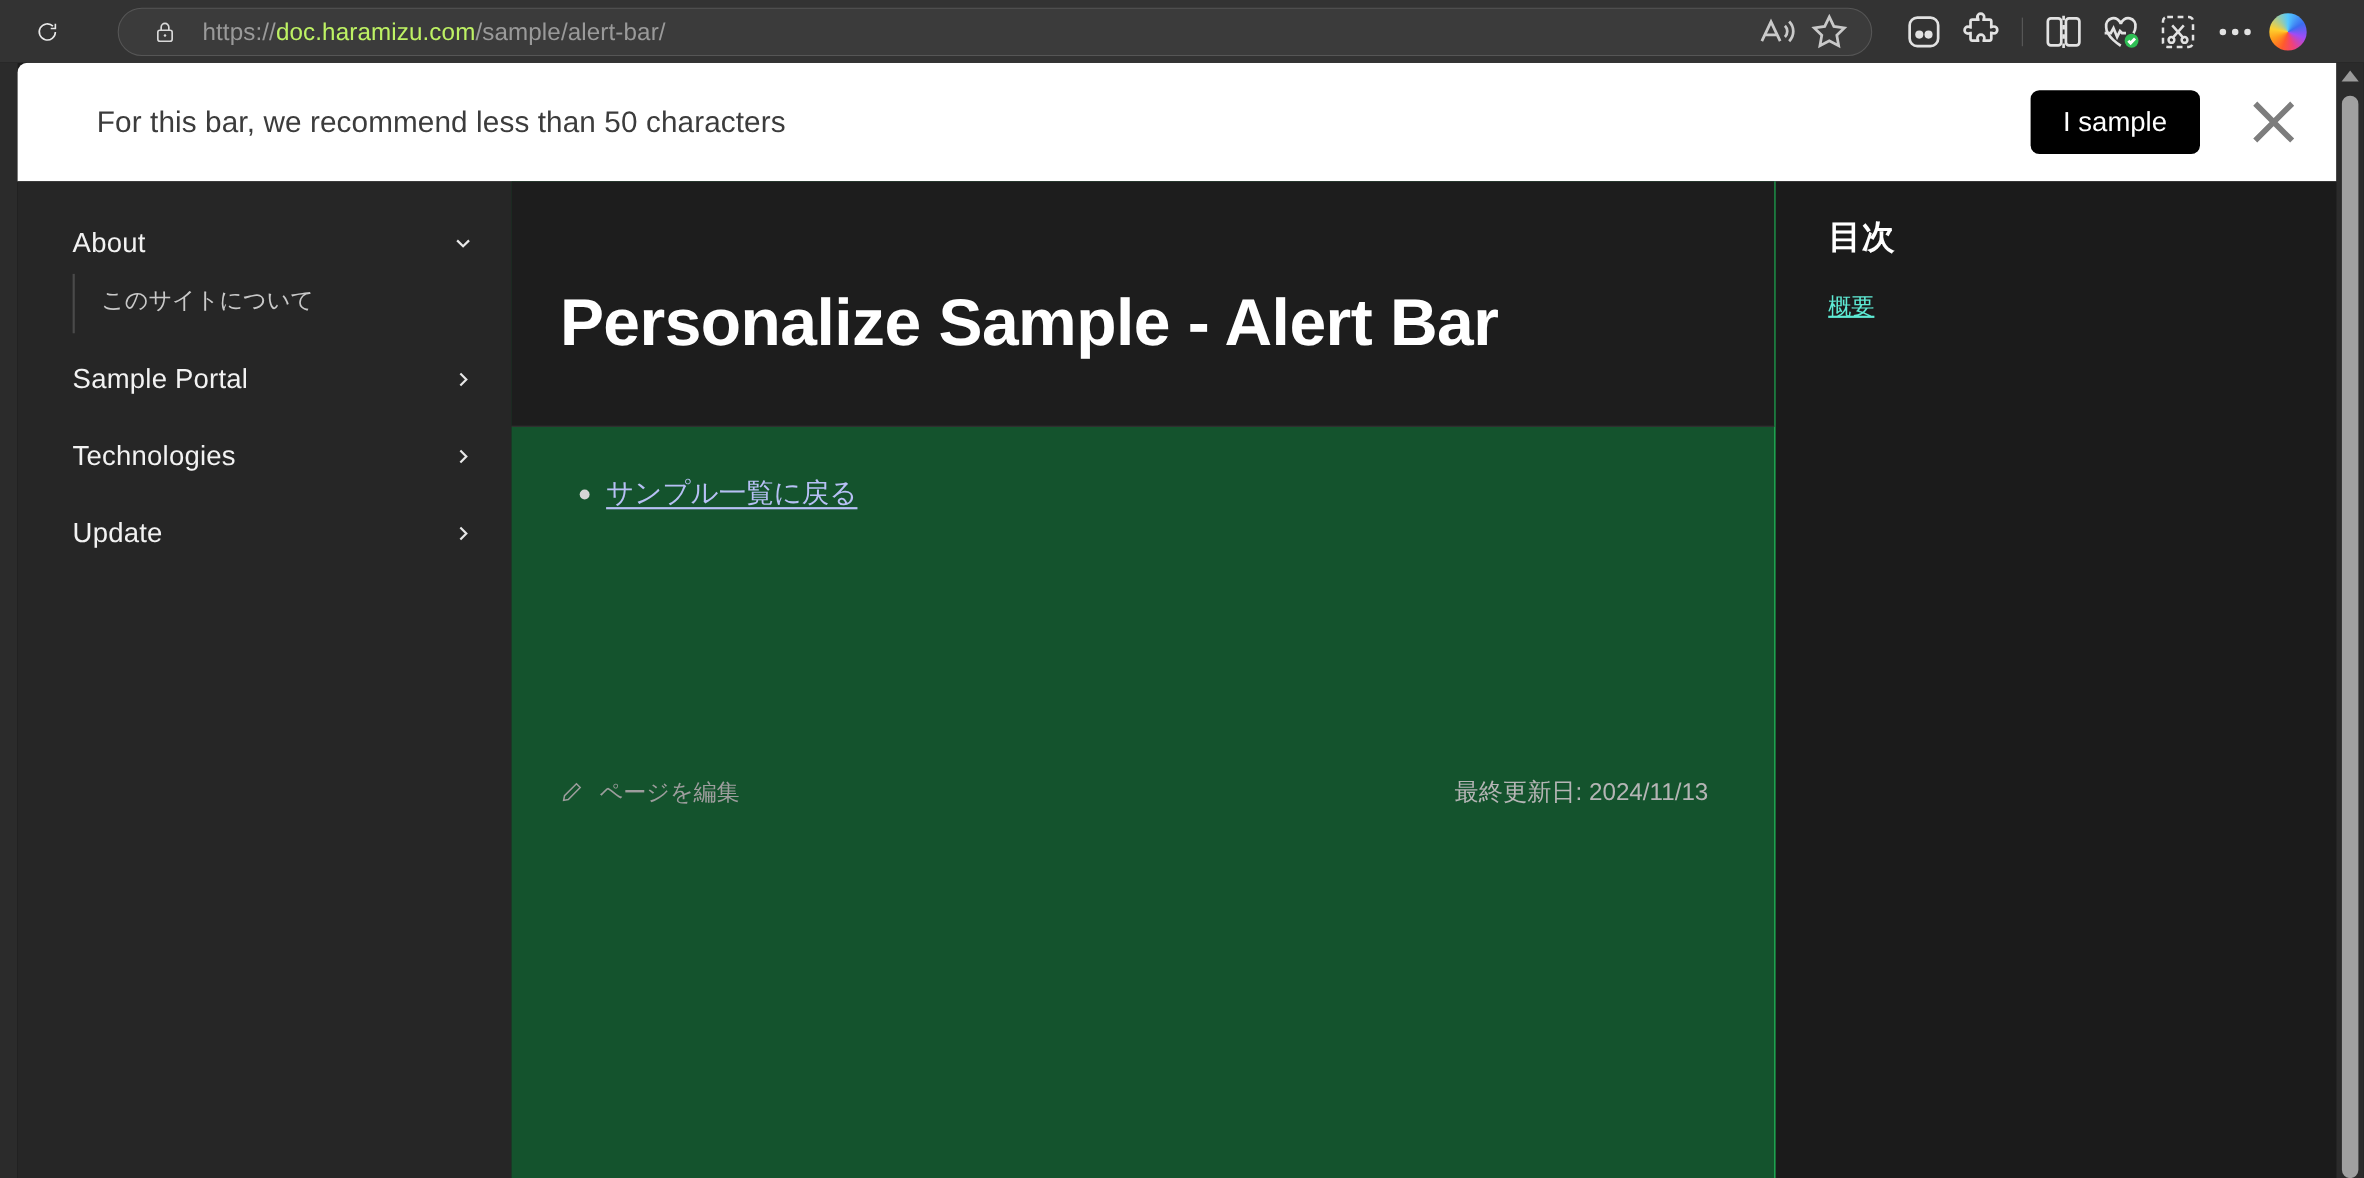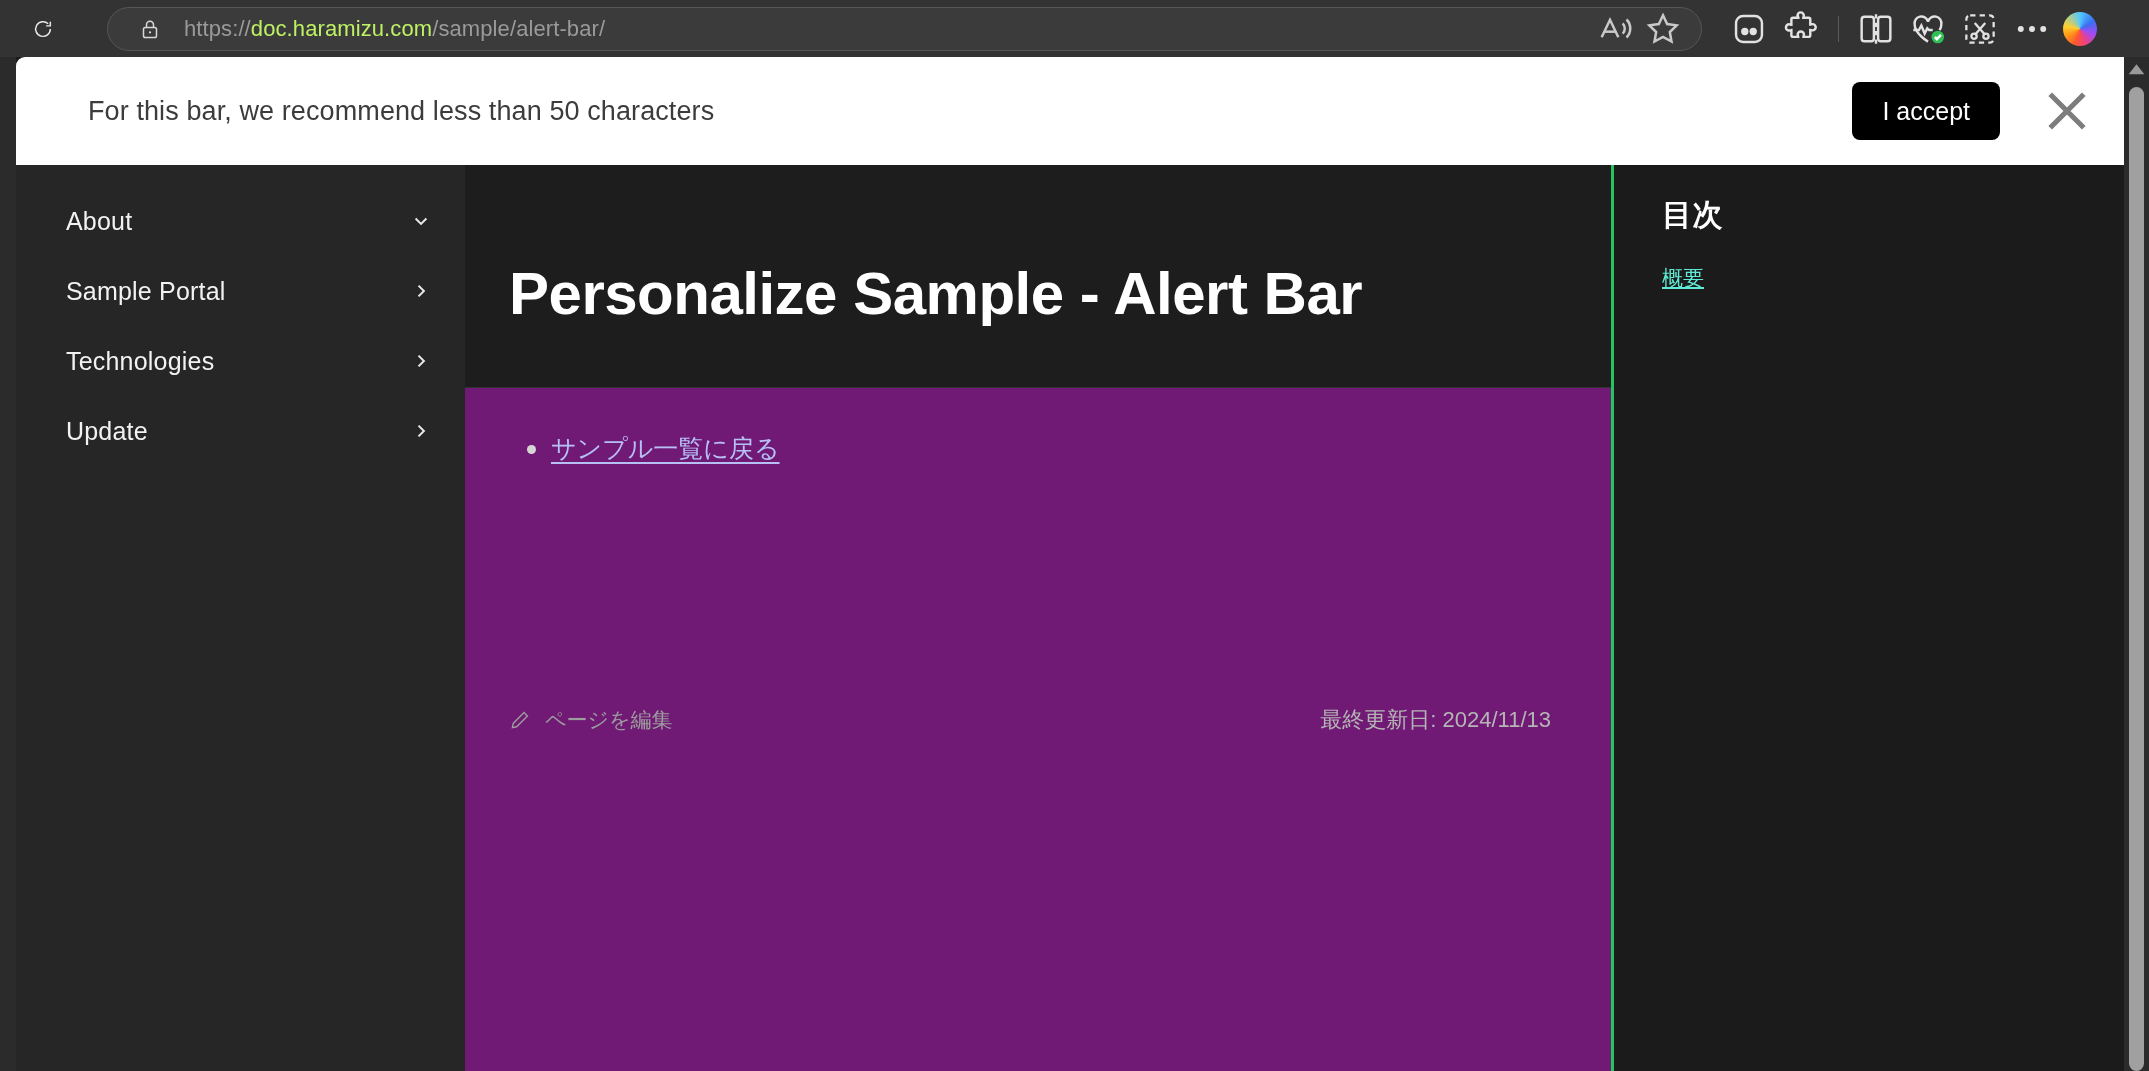--- a/index.html
+++ b/index.html
@@ -124,22 +124,22 @@
   }
   .nav-sub-item {
     display:block; padding: 6px 0 6px 24px;
     font-size: 21px; color:#c9c9c9; cursor:pointer;
   }
   .nav-gap { height: 14px; }
 
   
   #main {
     flex: 1 1 auto; min-width: 0;
-    background:#701a75;
-    border-right: 3px solid #22c55e;
+    background:#14532d;
+    border-right: 1px solid #22c55e;
     position: relative;
   }
   #page-title-block {
     padding: 96px 60px 0 44px;
     border-bottom: 1px solid #333333;
     padding-bottom: 60px;
     background: #1d1d1d;
   }
   #page-title {
     font-size: 60px; font-weight: 600; color:#ffffff;
@@ -286,41 +286,46 @@
   </div>
 </div>
 
 <div id="viewport">
 
   <div class="left-gutter"></div>
 
   <div id="alert-bar">
     <span class="alert-text">For this bar, we recommend less than 50 characters</span>
     <span class="alert-actions">
-      <button id="accept-button">I accept</button>
+      <button id="accept-button">I sample</button>
       <span id="alert-close">
         <svg viewBox="0 0 24 24" fill="none" stroke="#7d7d7d" stroke-width="2">
           <path d="M5.5 5.5l13 13M18.5 5.5l-13 13"></path>
         </svg>
       </span>
     </span>
   </div>
 
   <div id="site-body">
 
     <nav id="sidebar">
 
       <div class="nav-item">
         <span class="nav-label">About</span>
         <span class="nav-chevron">
           <svg viewBox="0 0 24 24" fill="none" stroke="#e8e8e8" stroke-width="2.4">
               <path d="M5.5 9l6.5 6.5L18.5 9"></path>
             </svg>
         </span>
       </div>
+      <div class="nav-sub-wrap">
+        <div class="nav-sub">
+          <span class="nav-sub-item">このサイトについて</span>
+        </div>
+      </div>
 
       <div class="nav-gap"></div>
 
       <div class="nav-item">
         <span class="nav-label">Sample Portal</span>
         <span class="nav-chevron">
           <svg viewBox="0 0 24 24" fill="none" stroke="#e8e8e8" stroke-width="2.4">
               <path d="M9 5.5L15.5 12L9 18.5"></path>
             </svg>
         </span>

